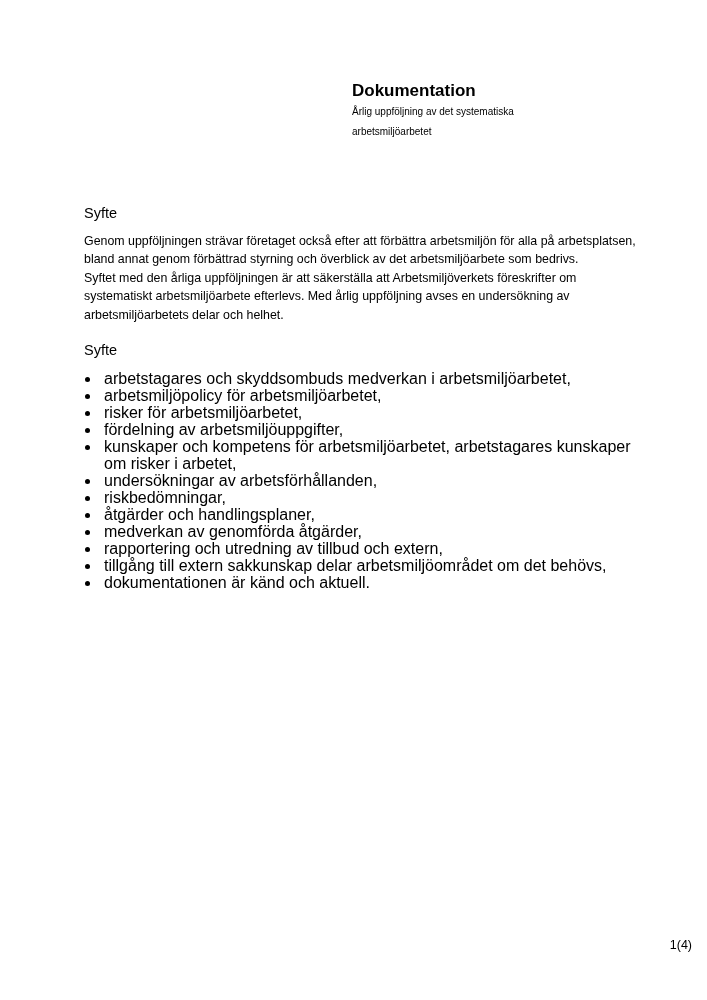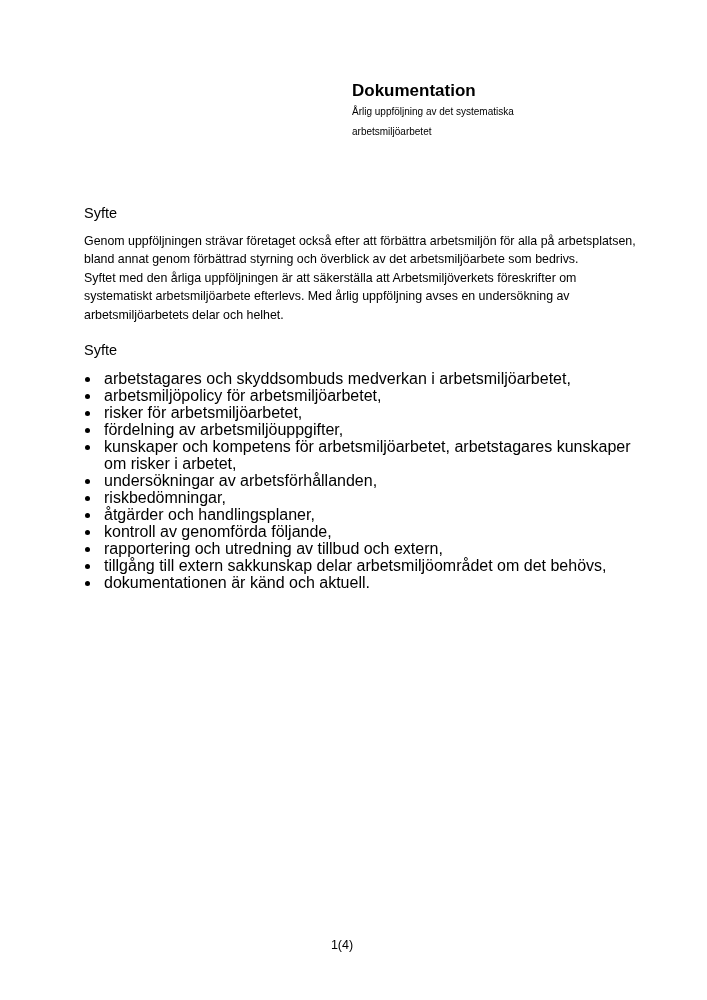--- a/index.html
+++ b/index.html
@@ -68,24 +68,24 @@
     padding: 0 0 0 17px;
     list-style: disc;
   }
   .bullet-list li {
     font-size: 16px;
     line-height: 17px;
     padding-left: 3px;
   }
   .page-footer {
     position: absolute;
-    left: 0;
+    left: 8px;
     top: 938px;
     width: 684px;
-    text-align: center;
+    text-align: right;
     font-size: 12.5px;
     line-height: 15px;
   }
 </style>
 </head>
 <body>
 
 <div class="page">
 
   <div class="header-block">
@@ -107,21 +107,21 @@
 
     <ul class="bullet-list">
       <li>arbetstagares och skyddsombuds medverkan i arbetsmiljöarbetet,</li>
       <li>arbetsmiljöpolicy för arbetsmiljöarbetet,</li>
       <li>risker för arbetsmiljöarbetet,</li>
       <li>fördelning av arbetsmiljöuppgifter,</li>
       <li>kunskaper och kompetens för arbetsmiljöarbetet, arbetstagares kunskaper om risker i arbetet,</li>
       <li>undersökningar av arbetsförhållanden,</li>
       <li>riskbedömningar,</li>
       <li>åtgärder och handlingsplaner,</li>
-      <li>kontroll av genomförda följande,</li>
+      <li>medverkan av genomförda åtgärder,</li>
       <li>rapportering och utredning av tillbud och extern,</li>
       <li>tillgång till extern sakkunskap delar arbetsmiljöområdet om det behövs,</li>
       <li>dokumentationen är känd och aktuell.</li>
     </ul>
 
   </div>
 
   <div class="page-footer">1(4)</div>
 
 </div>

